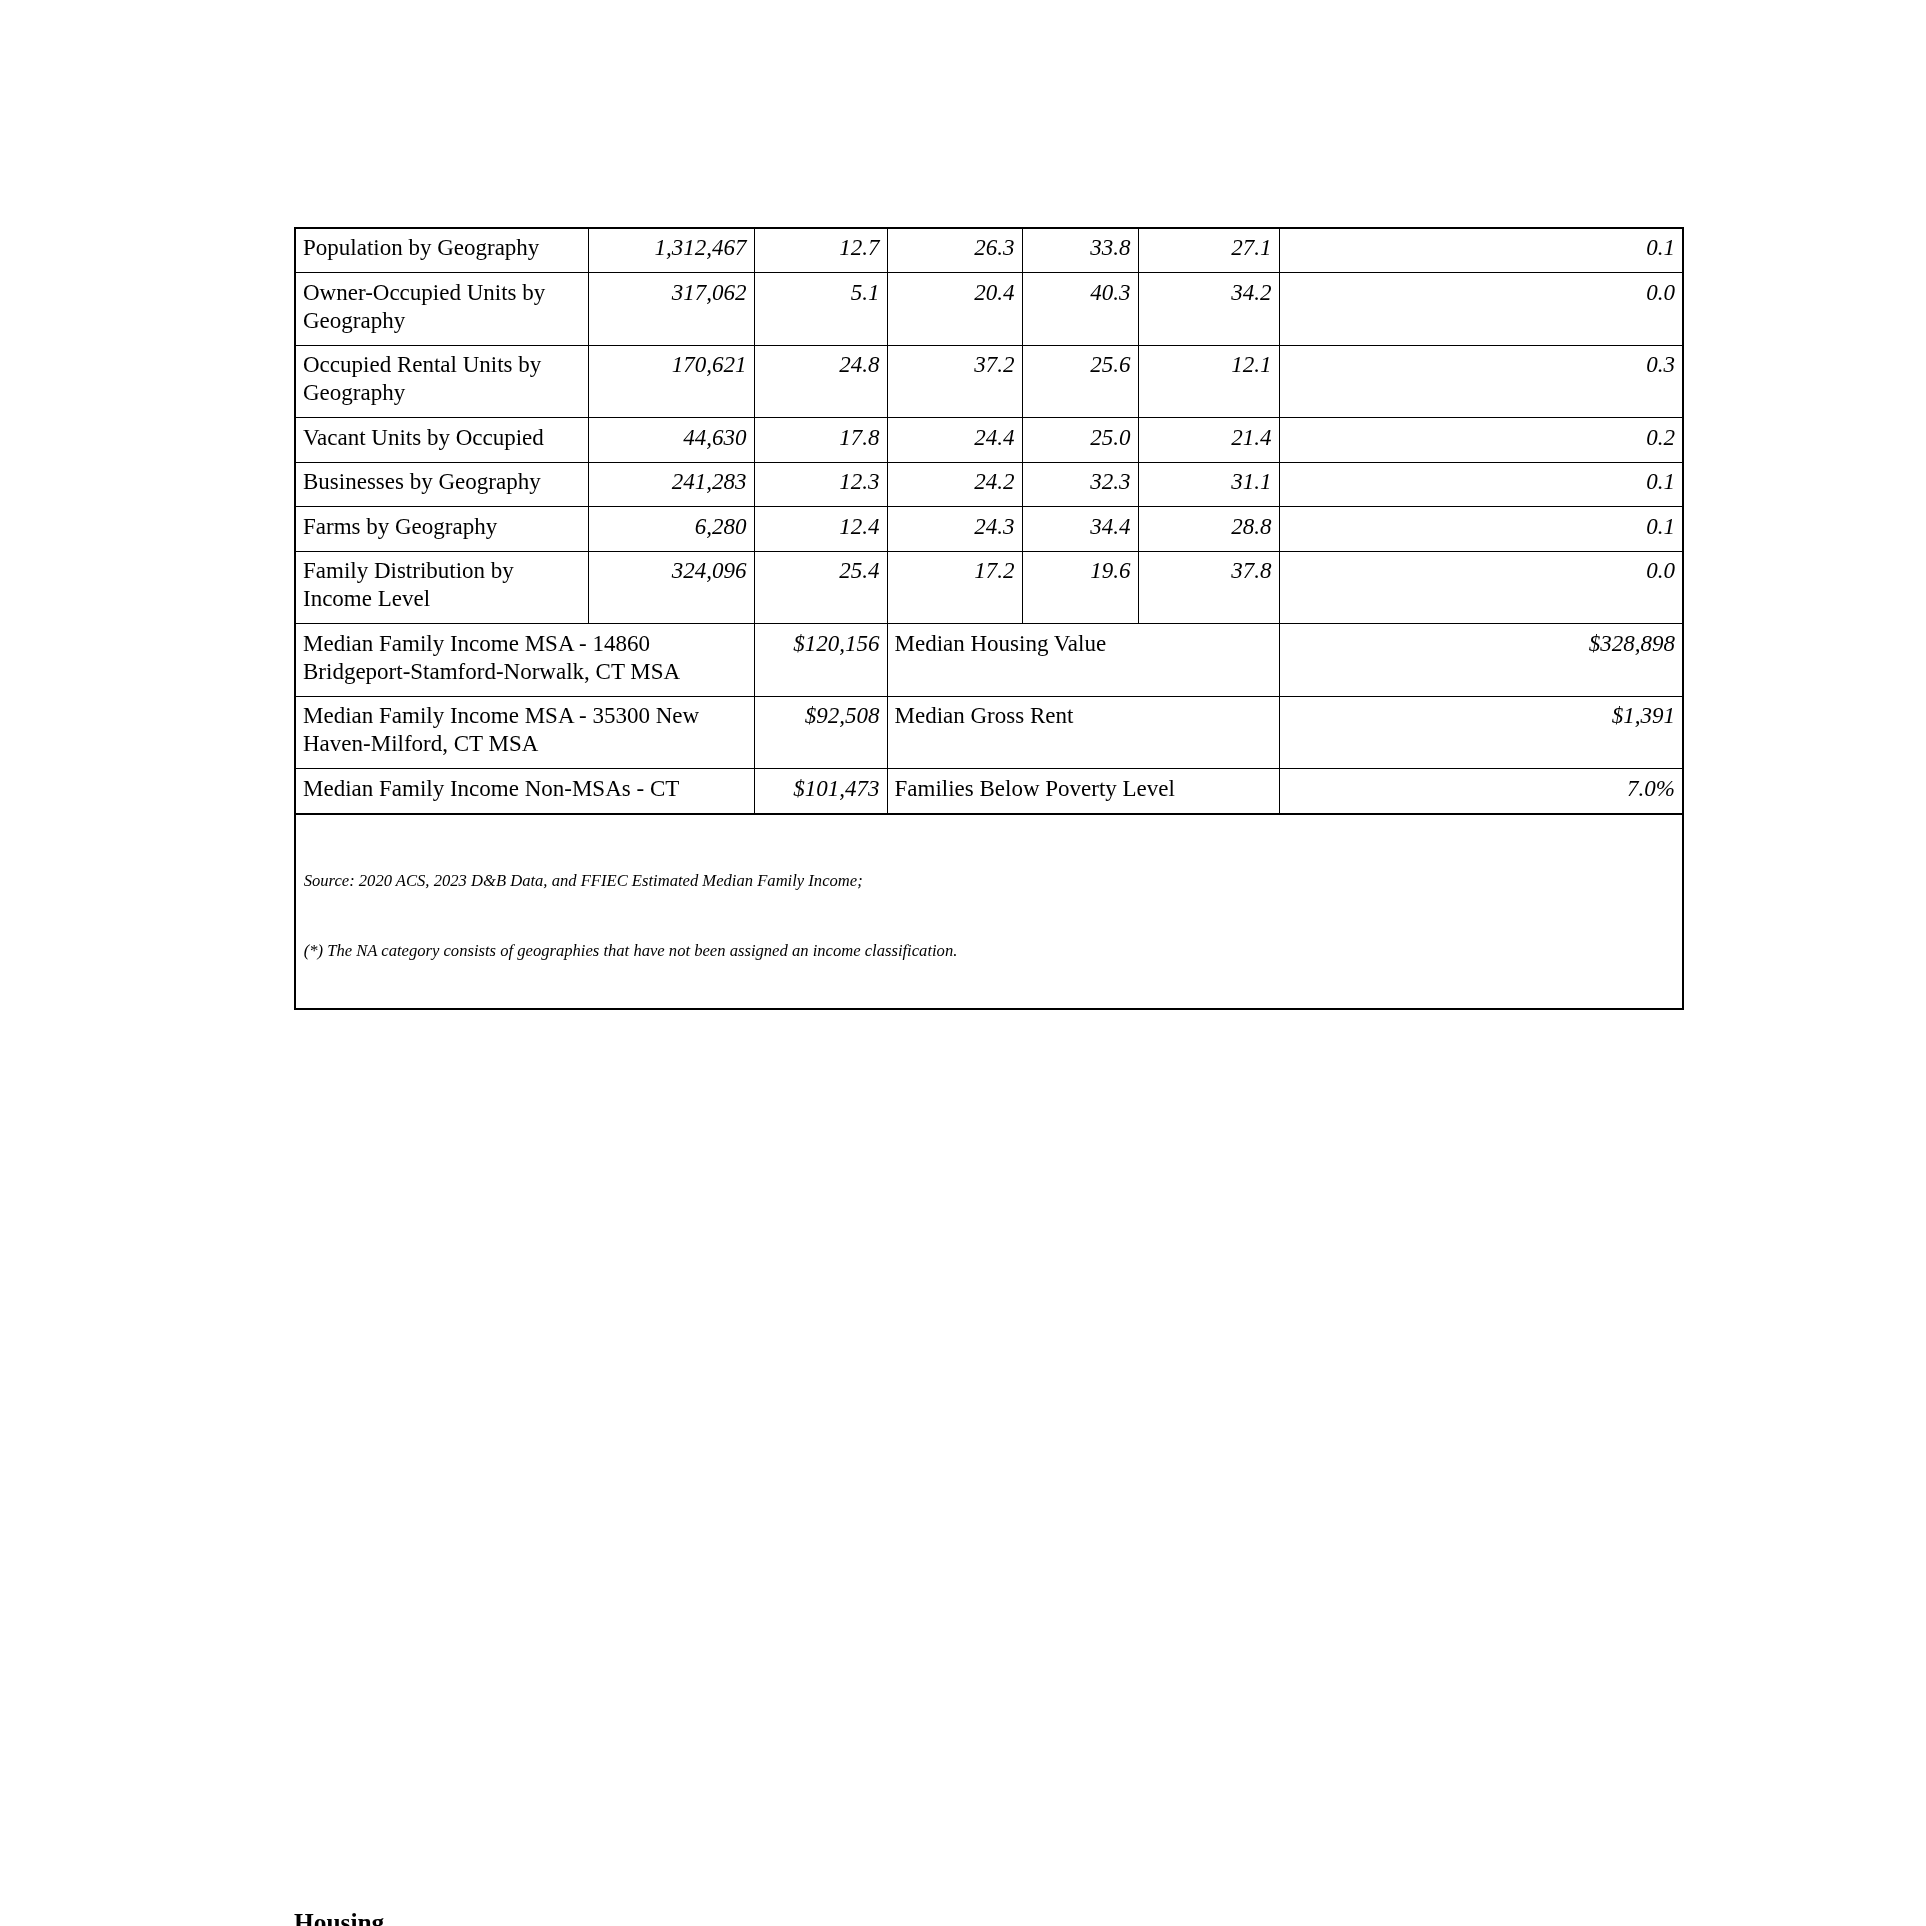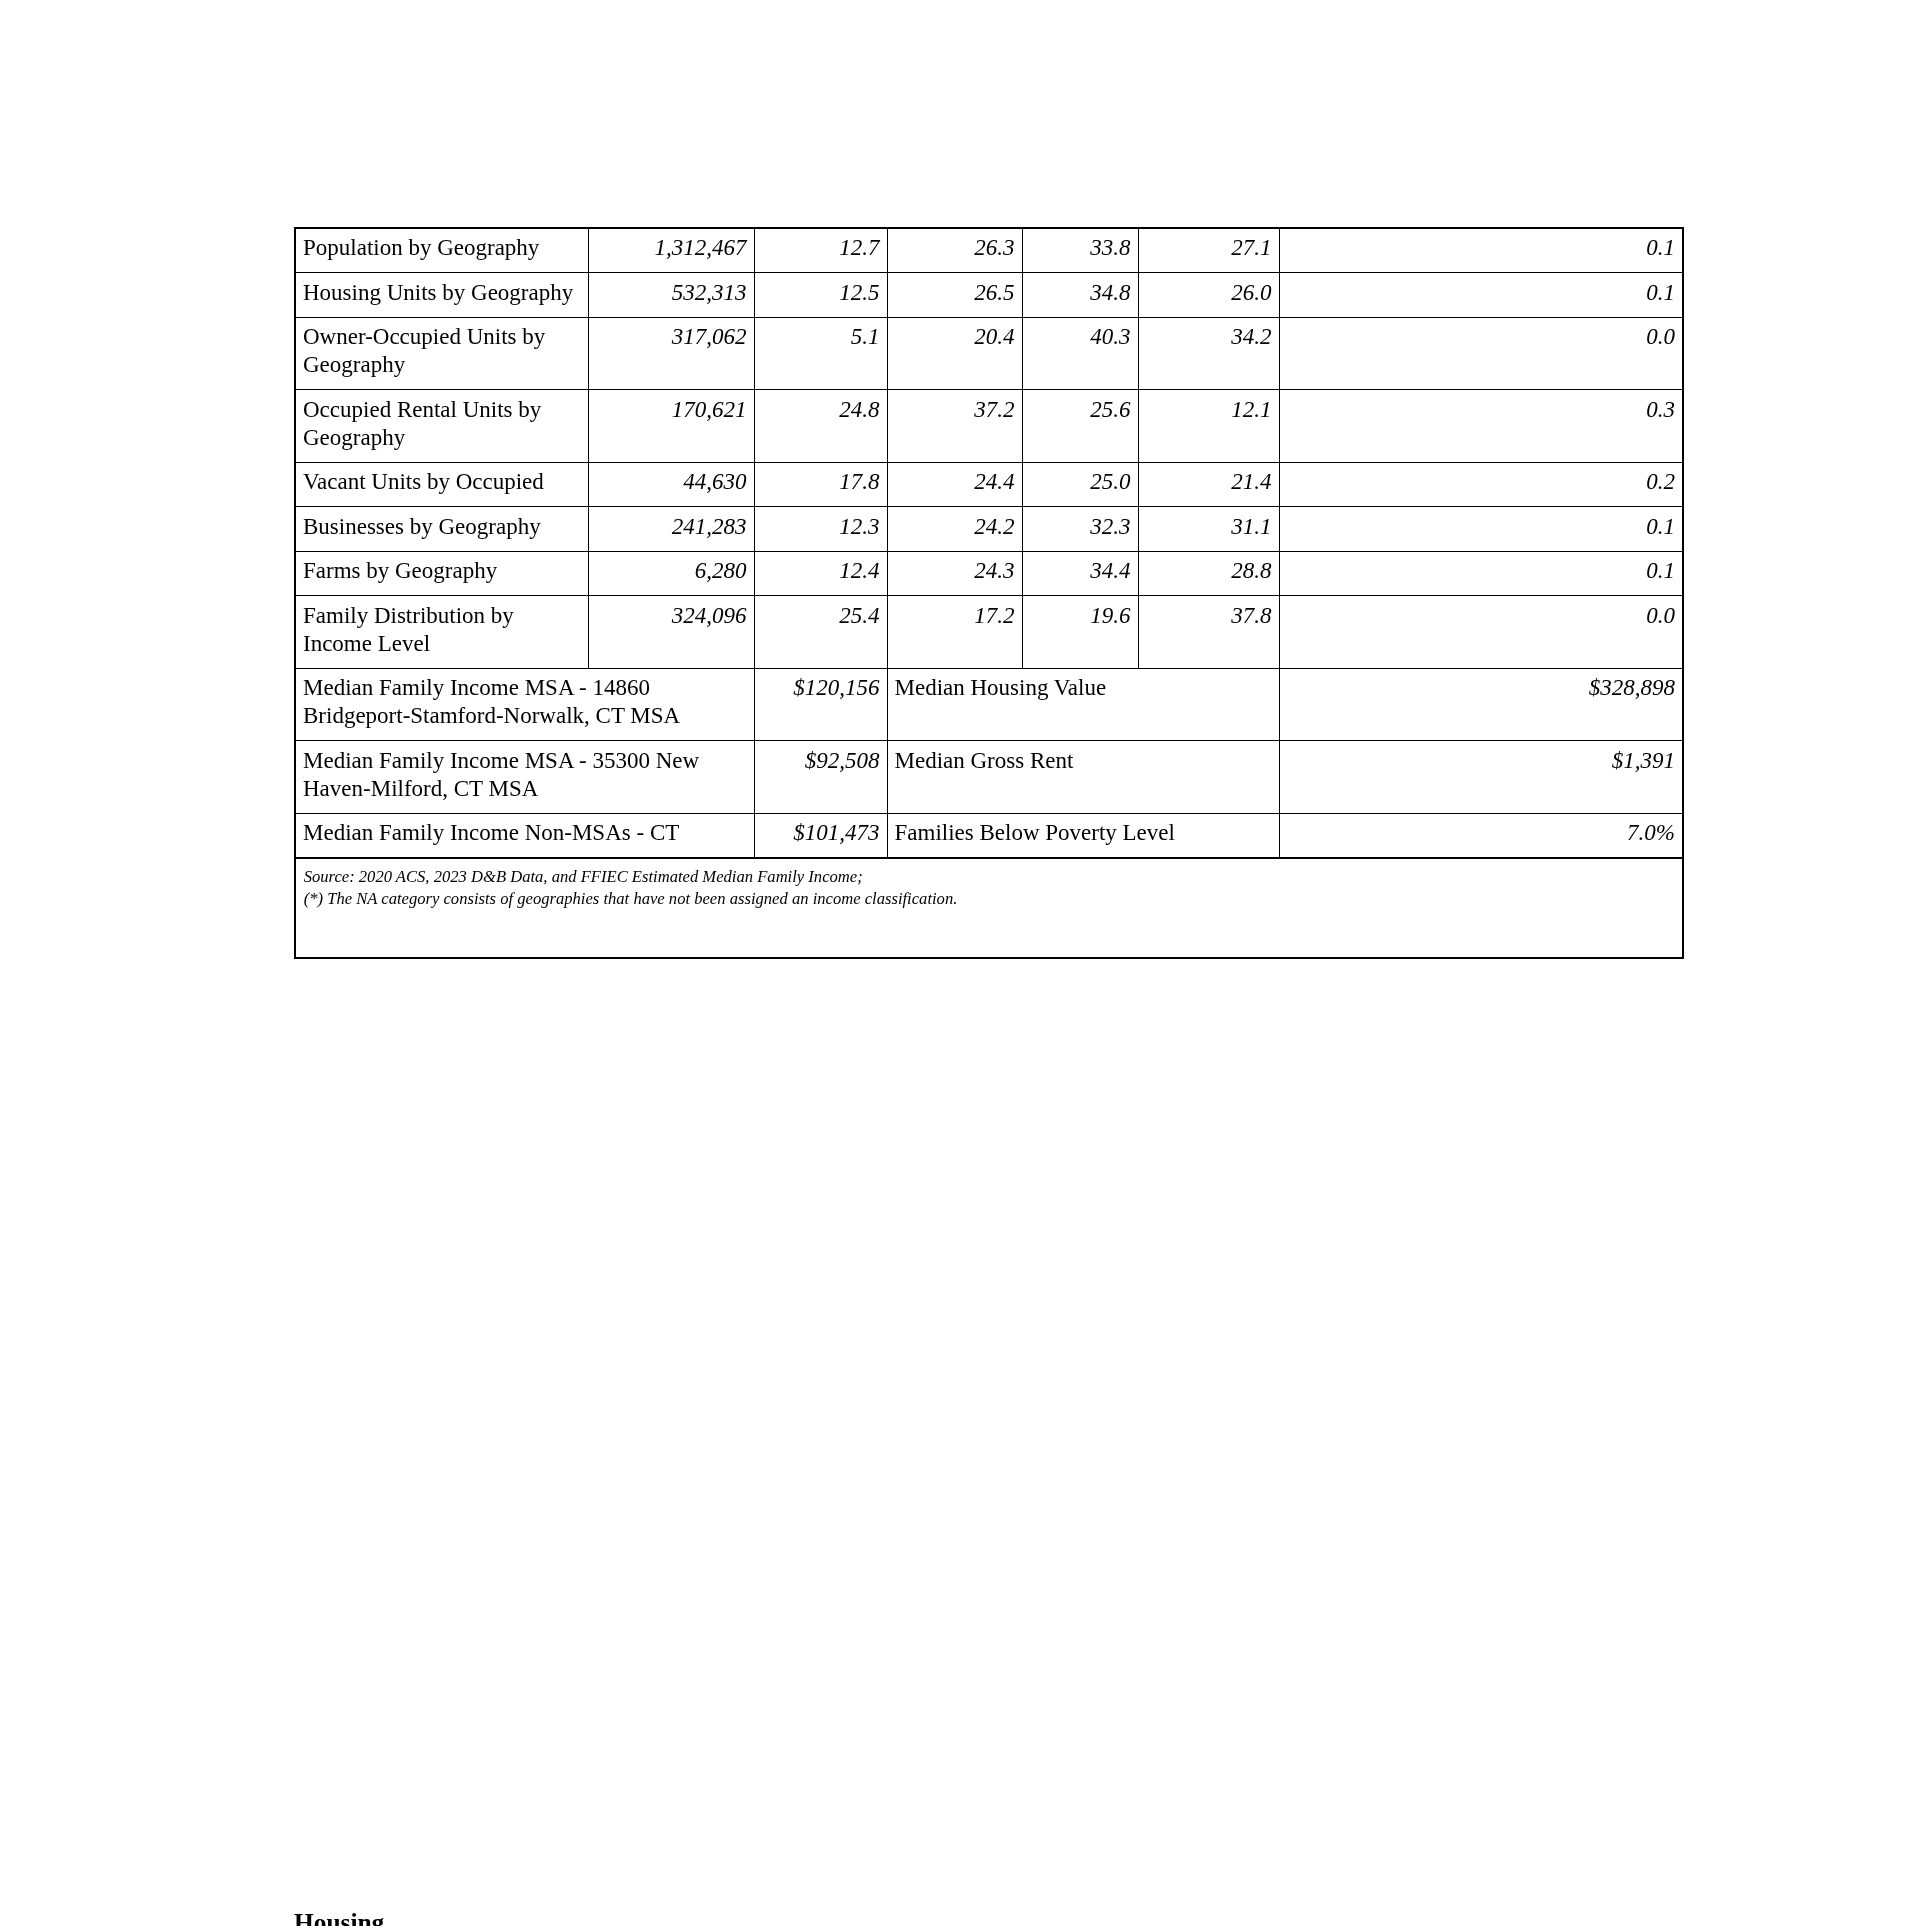--- a/index.html
+++ b/index.html
@@ -52,21 +52,21 @@
 
   
   tr.footnote td {
     border-top: 2.3px solid #000;
     padding: 7px 7px 46px 7.7px;
     font-size: 16.6px;
     line-height: 1.34;
     font-style: italic;
     font-family: "Liberation Serif", "DejaVu Serif", serif;
   }
-  .fn-line { display: block; }
+  .fn-line { display: block; margin-top: 48px; }
 
   
   .section {
     position: absolute;
     left: 294px;
     top: 1907px;
     width: 1391px;
   }
   h2.section-head {
     margin: 0 0 2.3px 0;
@@ -98,29 +98,20 @@
         <tr>
           <td class="lbl">Population by Geography</td>
           <td class="num">1,312,467</td>
           <td class="num">12.7</td>
           <td class="num">26.3</td>
           <td class="num">33.8</td>
           <td class="num">27.1</td>
           <td class="num">0.1</td>
         </tr>
         <tr>
-          <td class="lbl">Housing Units by Geography</td>
-          <td class="num">532,313</td>
-          <td class="num">12.5</td>
-          <td class="num">26.5</td>
-          <td class="num">34.8</td>
-          <td class="num">26.0</td>
-          <td class="num">0.1</td>
-        </tr>
-        <tr>
           <td class="lbl">Owner-Occupied Units by Geography</td>
           <td class="num">317,062</td>
           <td class="num">5.1</td>
           <td class="num">20.4</td>
           <td class="num">40.3</td>
           <td class="num">34.2</td>
           <td class="num">0.0</td>
         </tr>
         <tr>
           <td class="lbl">Occupied Rental Units by Geography</td>

